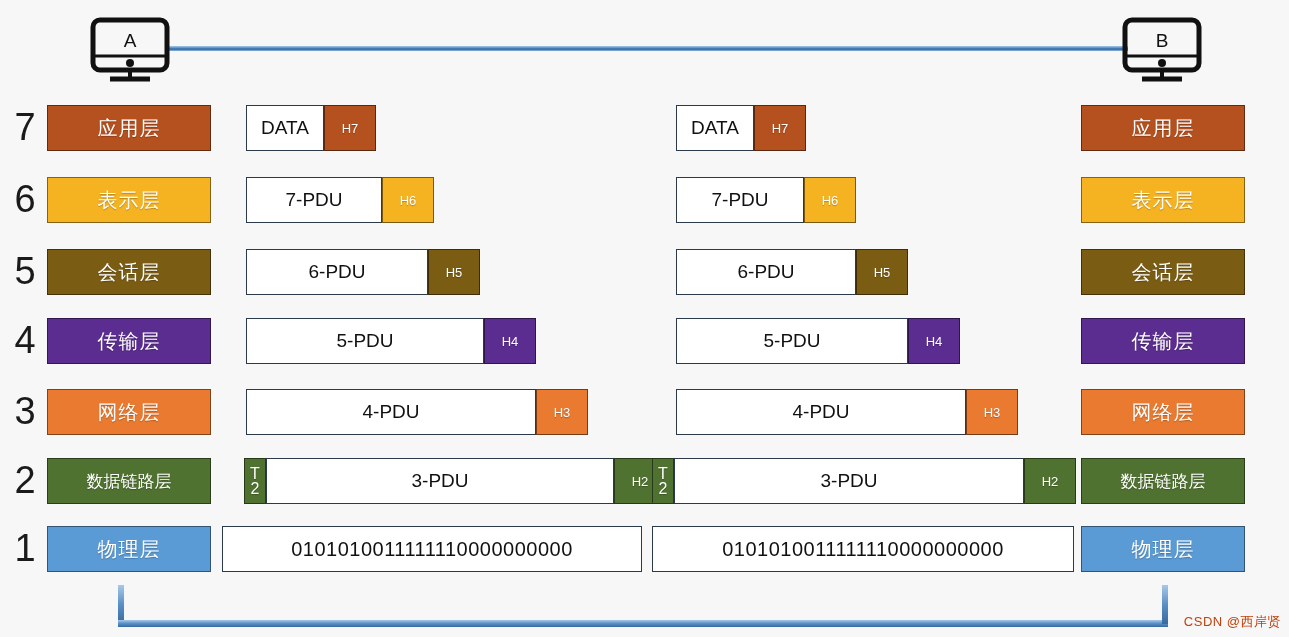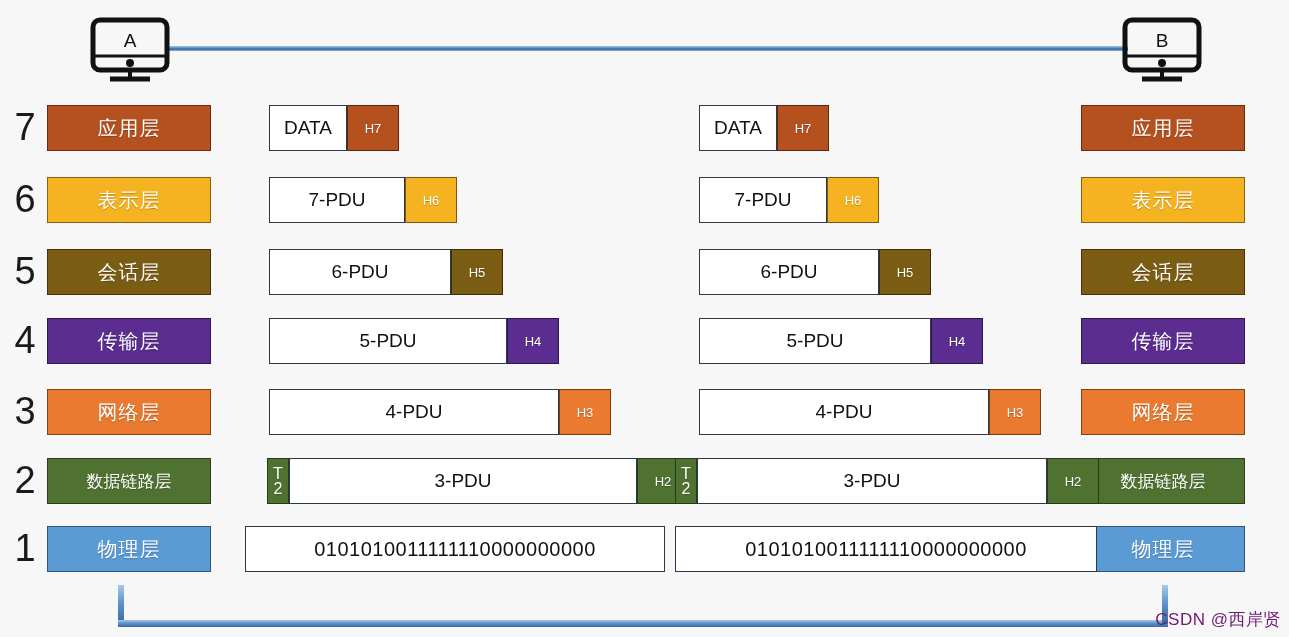--- a/index.html
+++ b/index.html
@@ -47,21 +47,21 @@
     color:#fff;font-size:20px;letter-spacing:1px;
     border:1px solid rgba(0,0,0,.45);
     box-sizing:border-box;
     text-shadow:0 1px 1px rgba(0,0,0,.25);
   }
   .layer-box.small{font-size:17px;letter-spacing:0px;}
   .layer-left{left:47px;}
   .layer-right{left:1081px;}
 
   
-  .pkt{position:absolute;height:46px;top:2px;display:flex;align-items:stretch;margin-left:23px;}
+  .pkt{position:absolute;height:46px;top:2px;display:flex;align-items:stretch;}
   .pkt .body{
     background:#ffffff;border:1.5px solid #2b3a4a;box-sizing:border-box;
     display:flex;align-items:center;justify-content:center;
     font-size:19px;color:#111;
   }
   .pkt .body.bits{font-size:20px;letter-spacing:.5px;}
   .pkt .hdr{
     width:52px;border:1px solid rgba(0,0,0,.5);box-sizing:border-box;
     display:flex;align-items:center;justify-content:center;
     color:#fff;font-size:13px;
@@ -69,21 +69,21 @@
   }
   .pkt .trl{
     width:22px;border:1px solid rgba(0,0,0,.5);box-sizing:border-box;
     display:flex;flex-direction:column;align-items:center;justify-content:center;
     color:#fff;font-size:16px;line-height:15px;
     text-shadow:0 1px 1px rgba(0,0,0,.25);
   }
 
   .watermark{
     position:absolute;right:8px;bottom:6px;
-    font-size:17px;color:#701a75;letter-spacing:.5px;
+    font-size:13px;color:#c2410c;letter-spacing:.5px;
     font-family:"Liberation Sans",sans-serif;
   }
 </style>
 </head>
 <body>
 
 <div id="stage">
 
   <div class="link-top"></div>
 

